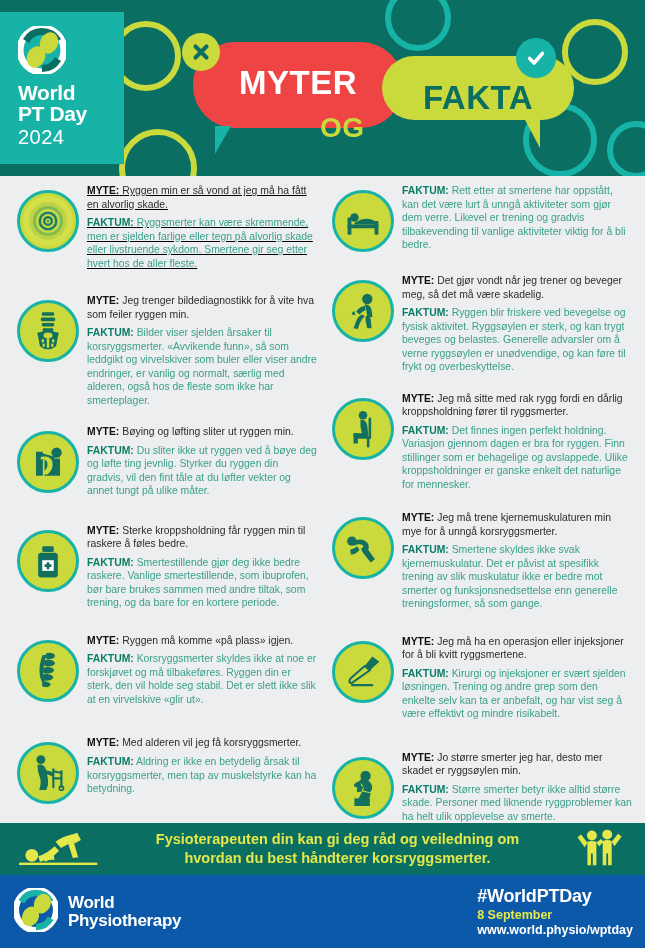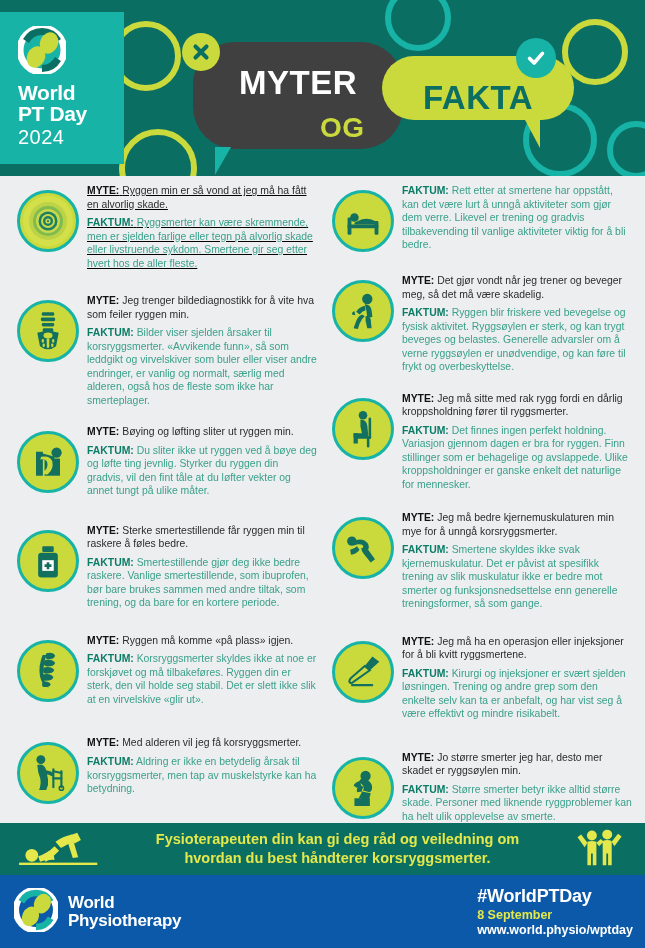--- a/index.html
+++ b/index.html
@@ -38,22 +38,22 @@
     color: #fff; font-weight: bold; font-size: 21px;
     letter-spacing: -0.4px; line-height: 1.02;
   }
   .logo-txt-year {
     color: #fff; font-size: 20px; font-weight: 300;
     letter-spacing: 0.5px; line-height: 1.15; margin-top: 1px;
   }
 
   .bubble-myth {
     position: absolute; left: 193px; top: 42px;
-    width: 210px; height: 107px;
-    background: #404040;
+    width: 210px; height: 86px;
+    background: #ef4444;
     border-radius: 42px;
     z-index: 3;
   }
   .bubble-myth:after {
     content: ""; position: absolute;
     left: 22px; bottom: -26px;
     width: 0; height: 0;
     border-left: 16px solid #16b3a6;
     border-bottom: 28px solid transparent;
   }
@@ -313,21 +313,21 @@
               <g fill="#13705e">
                 <rect x="21" y="10" width="14" height="7" rx="1.5"></rect>
                 <rect x="16" y="18" width="24" height="30" rx="4"></rect>
               </g>
               <rect x="21" y="27" width="14" height="13" fill="#ffffff"></rect>
               <path d="M26.4 29.5 h3.2 v2.6 h2.6 v3.2 h-2.6 v2.6 h-3.2 v-2.6 h-2.6 v-3.2 h2.6 Z" fill="#13705e"></path>
             </svg>
           </div>
         </div>
         <div class="txt">
-          <div class="myth-line"><b>MYTE:</b> <span>Sterke smertestillende får ryggen min til raskere å føles bedre.</span></div>
+          <div class="myth-line"><b>MYTE:</b> <span>Sterke kroppsholdning får ryggen min til raskere å føles bedre.</span></div>
           <div class="fact-line"><b>FAKTUM:</b> <span>Smertestillende gjør deg ikke bedre raskere. Vanlige smertestillende, som ibuprofen, bør bare brukes sammen med andre tiltak, som trening, og da bare for en kortere periode.</span></div>
         </div>
       </div>
 
       <div class="item" style="margin-bottom:28px;">
         <div class="icon-wrap">
           <div class="circle-icon">
             <svg viewBox="0 0 56 56" width="50" height="50">
               <g fill="#13705e">
                 <path d="M26 8 q8 -2 10 3 q-1 4 -8 4 q-4 0 -2 -7 Z"></path>
@@ -445,21 +445,21 @@
               <g fill="#13705e">
                 <circle cx="15" cy="20" r="5.5"></circle>
                 <path d="M19 19 q9 -3 14 3 q3 4 1 8 l-6 -2 q1 -3 -2 -4 q-4 -1 -8 1 Z"></path>
                 <path d="M26 28 q5 -2 8 2 l8 11 l-5 4 l-8 -10 q-3 -3 -3 -7 Z"></path>
                 <path d="M24 30 q-4 5 -10 6 l-1 -6 q5 -1 8 -4 Z"></path>
               </g>
             </svg>
           </div>
         </div>
         <div class="txt">
-          <div class="myth-line"><b>MYTE:</b> <span>Jeg må bedre kjernemuskulaturen min mye for å unngå korsryggsmerter.</span></div>
+          <div class="myth-line"><b>MYTE:</b> <span>Jeg må trene kjernemuskulaturen min mye for å unngå korsryggsmerter.</span></div>
           <div class="fact-line"><b>FAKTUM:</b> <span> Smertene skyldes ikke svak kjernemuskulatur. Det er påvist at spesifikk trening av slik muskulatur ikke er bedre mot smerter og funksjonsnedsettelse enn generelle treningsformer, så som gange.</span></div>
         </div>
       </div>
 
       <div class="item" style="margin-bottom:28px;">
         <div class="icon-wrap">
           <div class="circle-icon">
             <svg viewBox="0 0 56 56" width="48" height="48">
               <g fill="#13705e">
                 <path d="M39 10 l8 6 l-11 10 l-6 -5 Z"></path>

